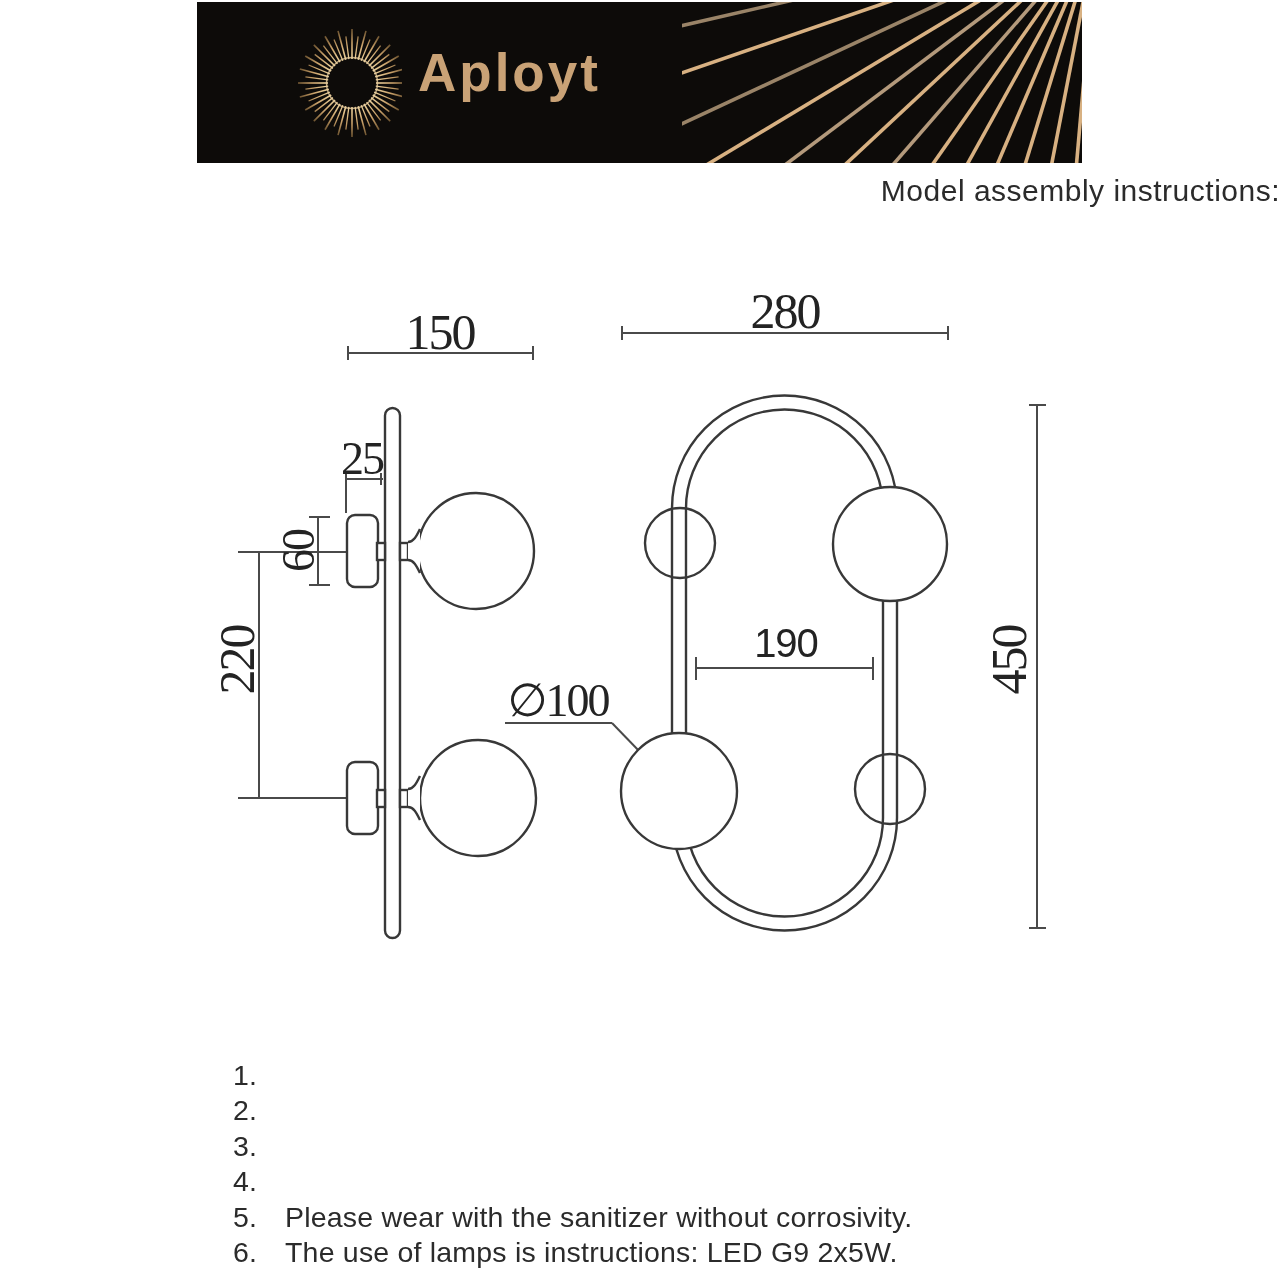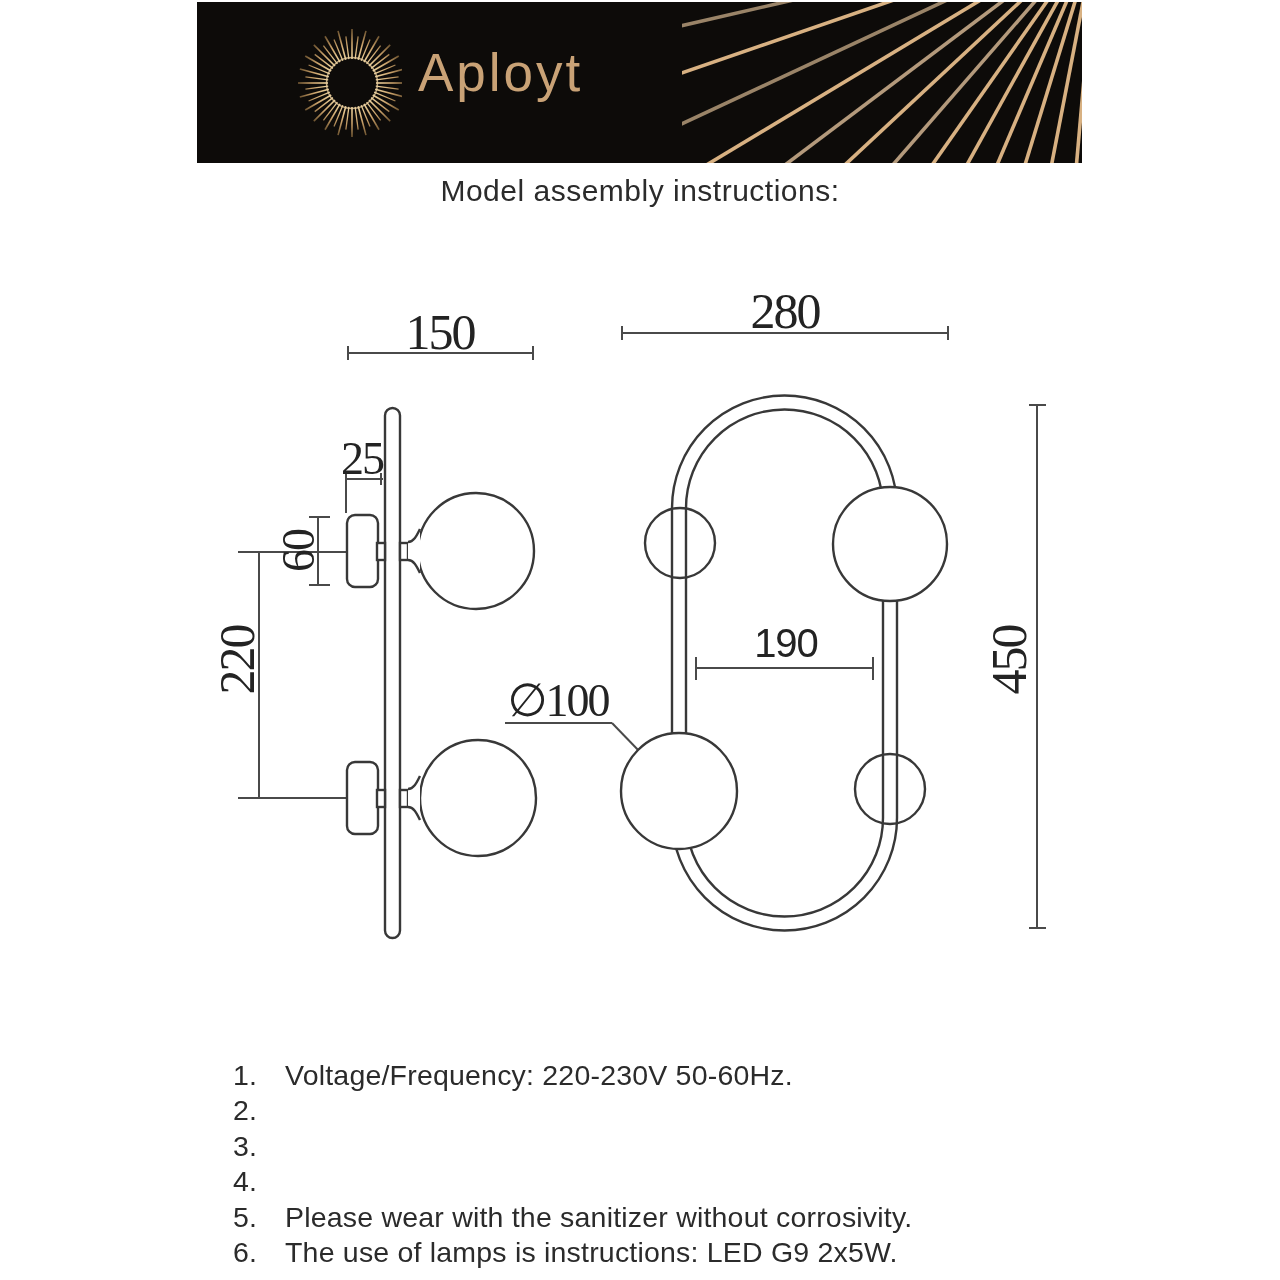--- a/index.html
+++ b/index.html
@@ -1,25 +1,25 @@
 <!DOCTYPE html>
 <html><head>
 <meta charset="utf-8">
 <style>
   html,body{margin:0;padding:0;background:#fff;}
   .page{position:relative;width:1280px;height:1280px;background:#ffffff;overflow:hidden;
         font-family:"Liberation Sans",sans-serif;color:#2b2b2b;}
   
   .banner{position:absolute;left:197px;top:2px;width:885px;height:161px;background:#0d0b09;overflow:hidden;}
   .logo-burst{position:absolute;left:35px;top:0;width:170px;height:161px;}
-  .brand-text{position:absolute;left:221px;top:42px;font-size:53px;font-weight:400;
+  .brand-text{position:absolute;left:221px;top:42px;font-size:53px;font-weight:700;
               letter-spacing:3px;color:#c9a276;line-height:1.1;}
   .banner-rays{position:absolute;right:0;top:0;width:400px;height:161px;}
   
-  .title-block{position:absolute;left:0;right:0;top:172px;text-align:center;
+  .title-block{position:absolute;left:0;right:0;top:172px;text-align:right;
                font-size:30px;line-height:38px;color:#2b2b2b;letter-spacing:.5px;}
   
   .drawing{position:absolute;left:0;top:0;width:1280px;height:1280px;}
   .dimtext{font-family:"Liberation Serif","DejaVu Serif",serif;font-size:50px;fill:#232323;letter-spacing:-2px;}
   .dimtext-sm{font-family:"Liberation Serif","DejaVu Serif",serif;font-size:46px;fill:#232323;letter-spacing:-2px;}
   .dimtext-sans{font-family:"Liberation Sans",sans-serif;font-size:40px;fill:#232323;letter-spacing:-1px;}
   
   .instructions{position:absolute;left:233px;top:1058px;}
   .instr-row{display:flex;font-size:28.5px;line-height:35.4px;color:#2b2b2b;letter-spacing:.2px;}
   .instr-num{width:52px;flex:0 0 52px;}
@@ -195,21 +195,20 @@
     <text class="dimtext" x="254" y="660" text-anchor="middle" transform="rotate(-90 254 660)">220</text>
     <text class="dimtext-sm" x="558" y="716" text-anchor="middle">∅100</text>
     <text class="dimtext" x="785" y="328" text-anchor="middle">280</text>
     <text class="dimtext-sans" x="786" y="657" text-anchor="middle">190</text>
     <text class="dimtext" x="1026" y="660" text-anchor="middle" transform="rotate(-90 1026 660)">450</text>
   </svg>
 
   <div class="instructions">
     <div class="instr-row">
       <span class="instr-num">1.</span>
-      <span>Voltage/Frequency: 220-230V 50-60Hz.</span>
     </div>
     <div class="instr-row">
       <span class="instr-num">2.</span>
     </div>
     <div class="instr-row">
       <span class="instr-num">3.</span>
     </div>
     <div class="instr-row">
       <span class="instr-num">4.</span>
     </div>

